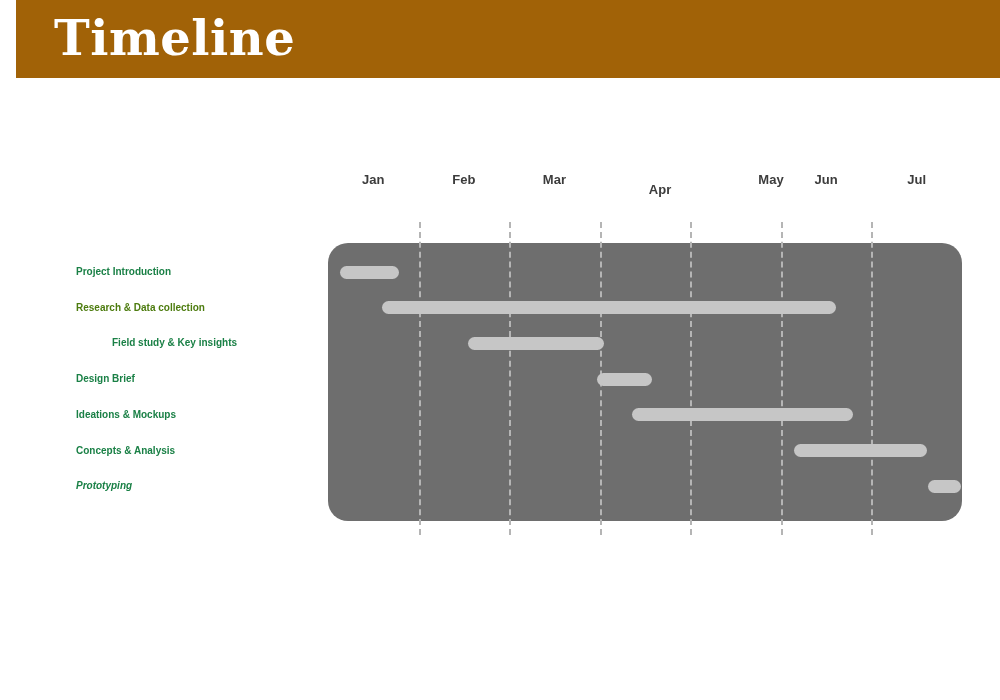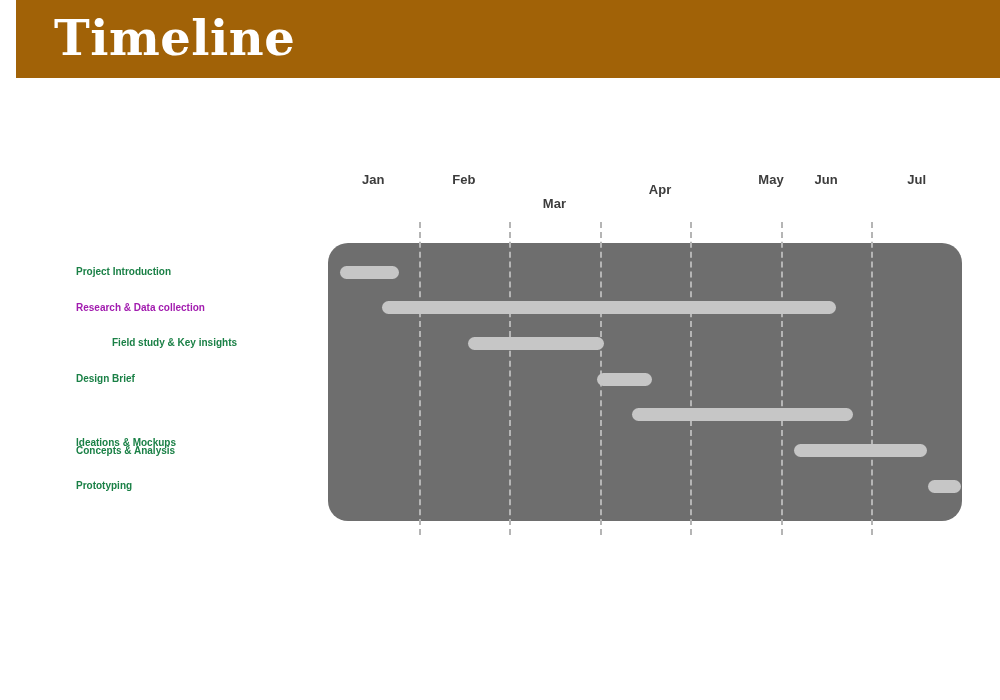--- a/index.html
+++ b/index.html
@@ -106,35 +106,35 @@
 
 <div id="header-band">
   <div id="page-title">Timeline</div>
 </div>
 
 <div id="chart-area">
 
   <div id="month-header">
       <div class="month-label" style="left: 329.286px;">Jan</div>
       <div class="month-label" style="left: 419.857px;">Feb</div>
-      <div class="month-label" style="left: 510.429px; margin-top: 24px;">Mar</div>
+      <div class="month-label" style="left: 510.429px;">Mar</div>
       <div class="month-label" style="left: 616px; margin-top: 10px;">Apr</div>
       <div class="month-label" style="left: 727px;">May</div>
       <div class="month-label" style="left: 782.143px;">Jun</div>
       <div class="month-label" style="left: 872.714px;">Jul</div>
     </div>
 
   <div id="task-column">
       <div class="task-label" style="top: 184px; color: rgb(26, 128, 70);">Project Introduction</div>
-      <div class="task-label" style="top: 219.7px; color: #a21caf;">Research &amp; Data collection</div>
+      <div class="task-label" style="top: 219.7px; color: #4d7c0f;">Research &amp; Data collection</div>
       <div class="task-label" style="top: 255.4px; color: rgb(26, 128, 70); margin-left: 36px;">Field study &amp; Key insights</div>
       <div class="task-label" style="top: 291.1px; color: rgb(26, 128, 70);">Design Brief</div>
-      <div class="task-label" style="top: 326.8px; color: rgb(26, 128, 70); margin-top: 28px;">Ideations &amp; Mockups</div>
+      <div class="task-label" style="top: 326.8px; color: rgb(26, 128, 70);">Ideations &amp; Mockups</div>
       <div class="task-label" style="top: 362.5px; color: rgb(26, 128, 70);">Concepts &amp; Analysis</div>
-      <div class="task-label" style="top: 398.2px; color: rgb(26, 128, 70);">Prototyping</div>
+      <div class="task-label" style="top: 398.2px; color: rgb(26, 128, 70); font-style: italic;">Prototyping</div>
     </div>
 
   <div id="gridlines">
       <div class="gridline" style="left: 418.571px; border-left-color: rgb(181, 181, 181);"></div>
       <div class="gridline" style="left: 509.143px; border-left-color: rgb(181, 181, 181);"></div>
       <div class="gridline" style="left: 599.714px; border-left-color: rgb(181, 181, 181);"></div>
       <div class="gridline" style="left: 690.286px; border-left-color: rgb(181, 181, 181);"></div>
       <div class="gridline" style="left: 780.857px; border-left-color: rgb(181, 181, 181);"></div>
       <div class="gridline" style="left: 871.429px; border-left-color: rgb(181, 181, 181);"></div>
     </div>

